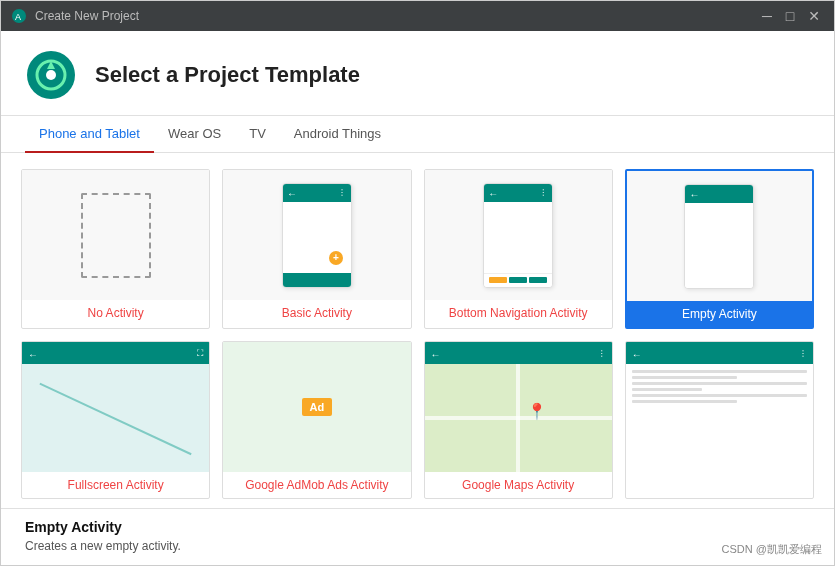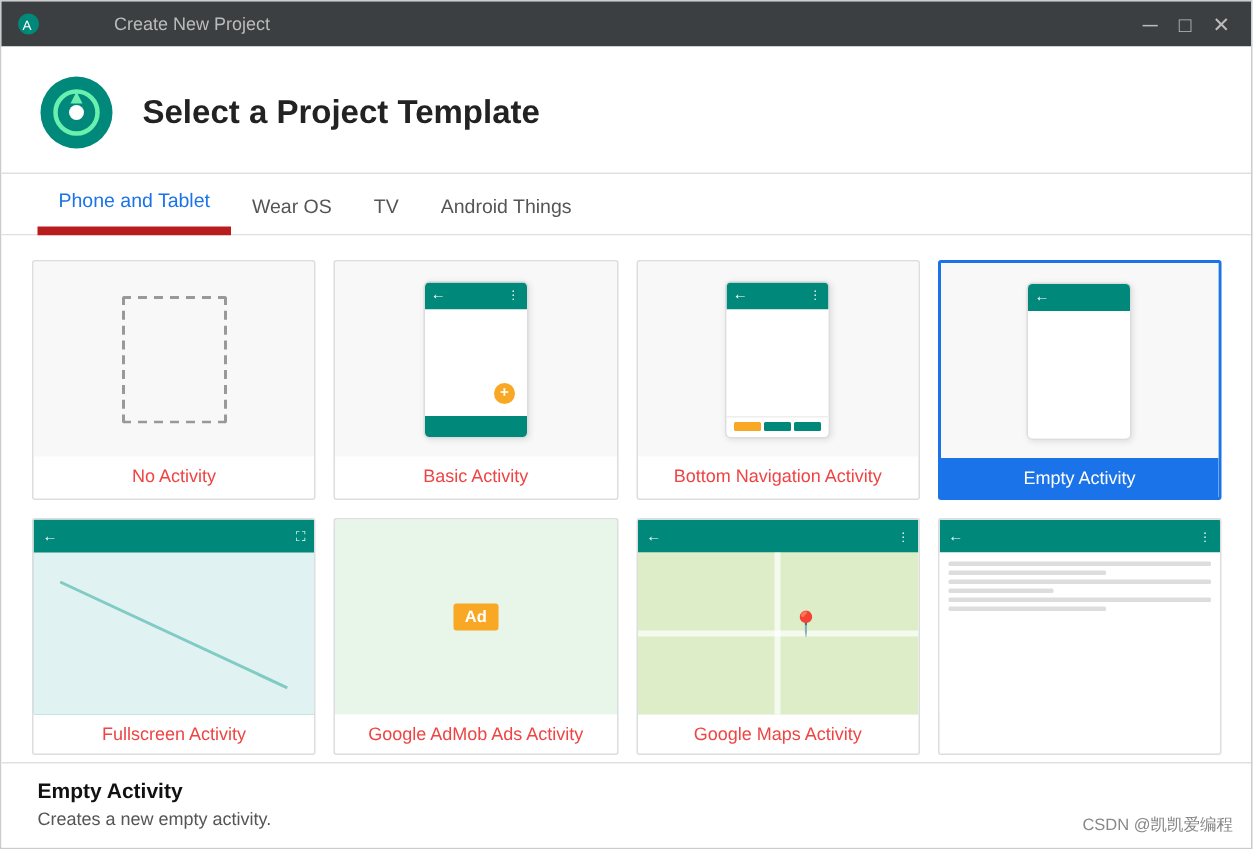--- a/index.html
+++ b/index.html
@@ -35,21 +35,20 @@
       align-items: center;
       gap: 8px;
     }
     .title-bar-icon {
       width: 16px;
       height: 16px;
     }
     .title-bar-text {
       color: #bbb;
       font-size: 12px;
-      margin-left: 41px;
     }
     .title-bar-controls {
       display: flex;
       gap: 6px;
     }
     .title-bar-btn {
       color: #bbb;
       font-size: 14px;
       cursor: pointer;
       background: none;
@@ -89,21 +88,21 @@
     .tab {
       padding: 10px 14px;
       font-size: 13px;
       color: #555;
       cursor: pointer;
       border-bottom: 2px solid transparent;
       margin-bottom: -1px;
     }
     .tab.active {
       color: #1a73e8;
-      border-bottom: 6px solid #b91c1c;
+      border-bottom: 2px solid #b91c1c;
       font-weight: 500;
     }
 
     
     .main {
       flex: 1;
       overflow: hidden;
       display: flex;
       flex-direction: column;
       background: #fff;

